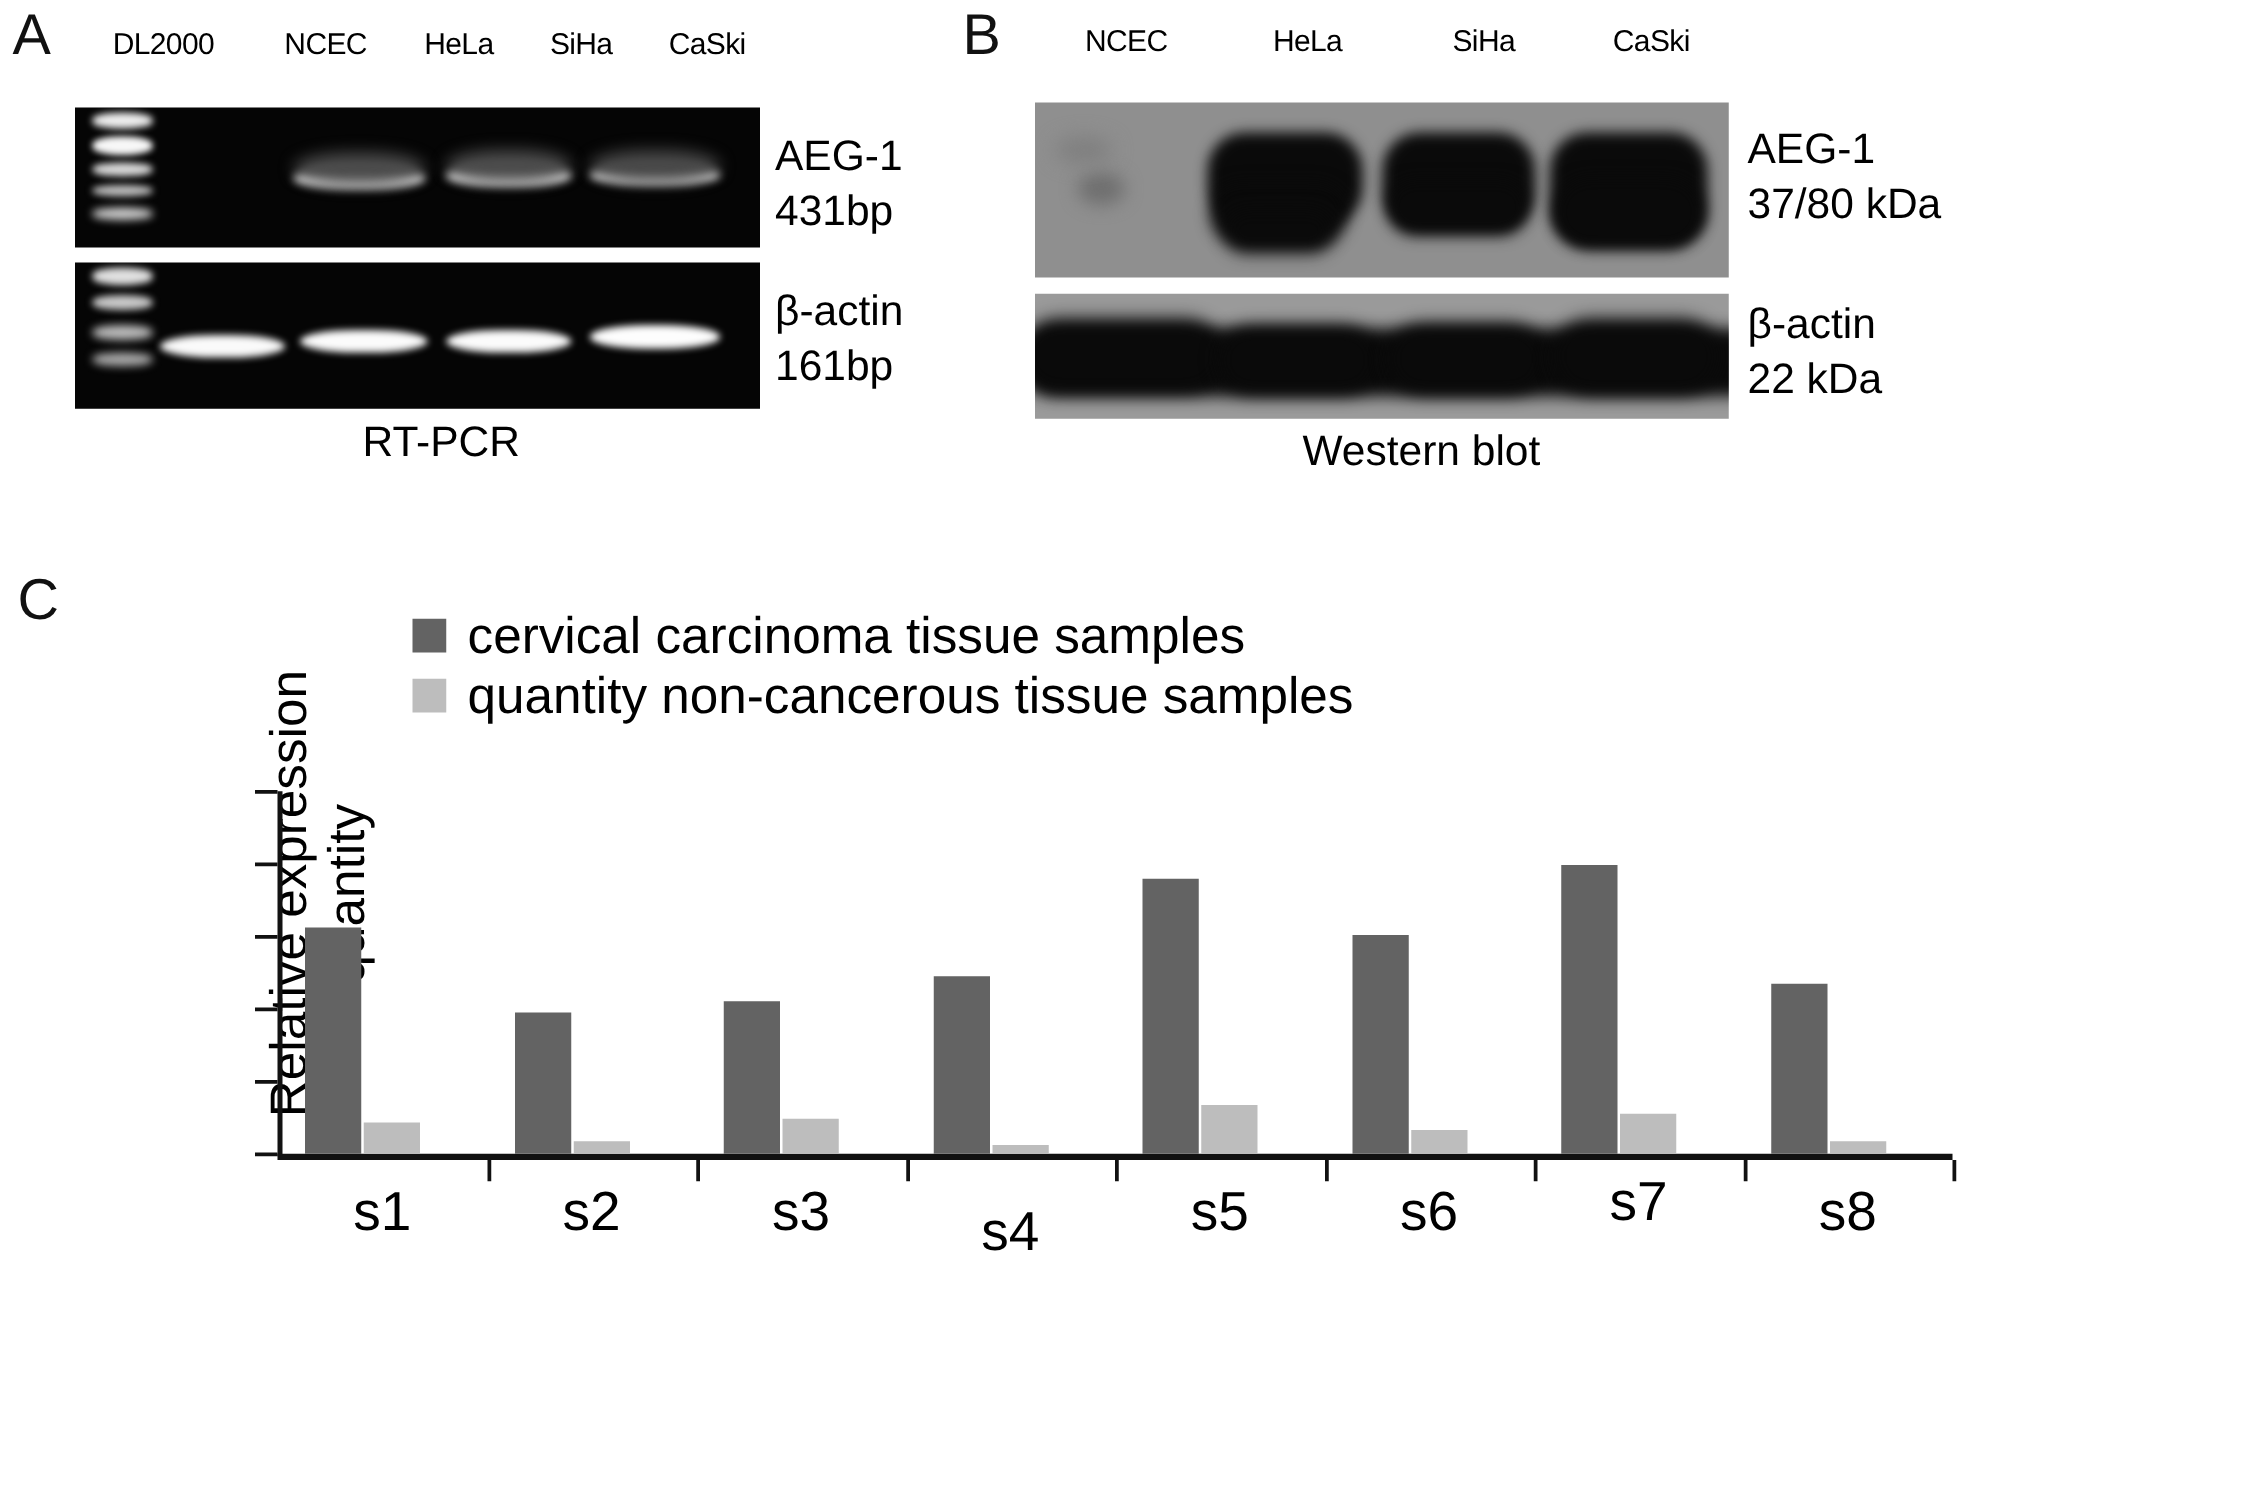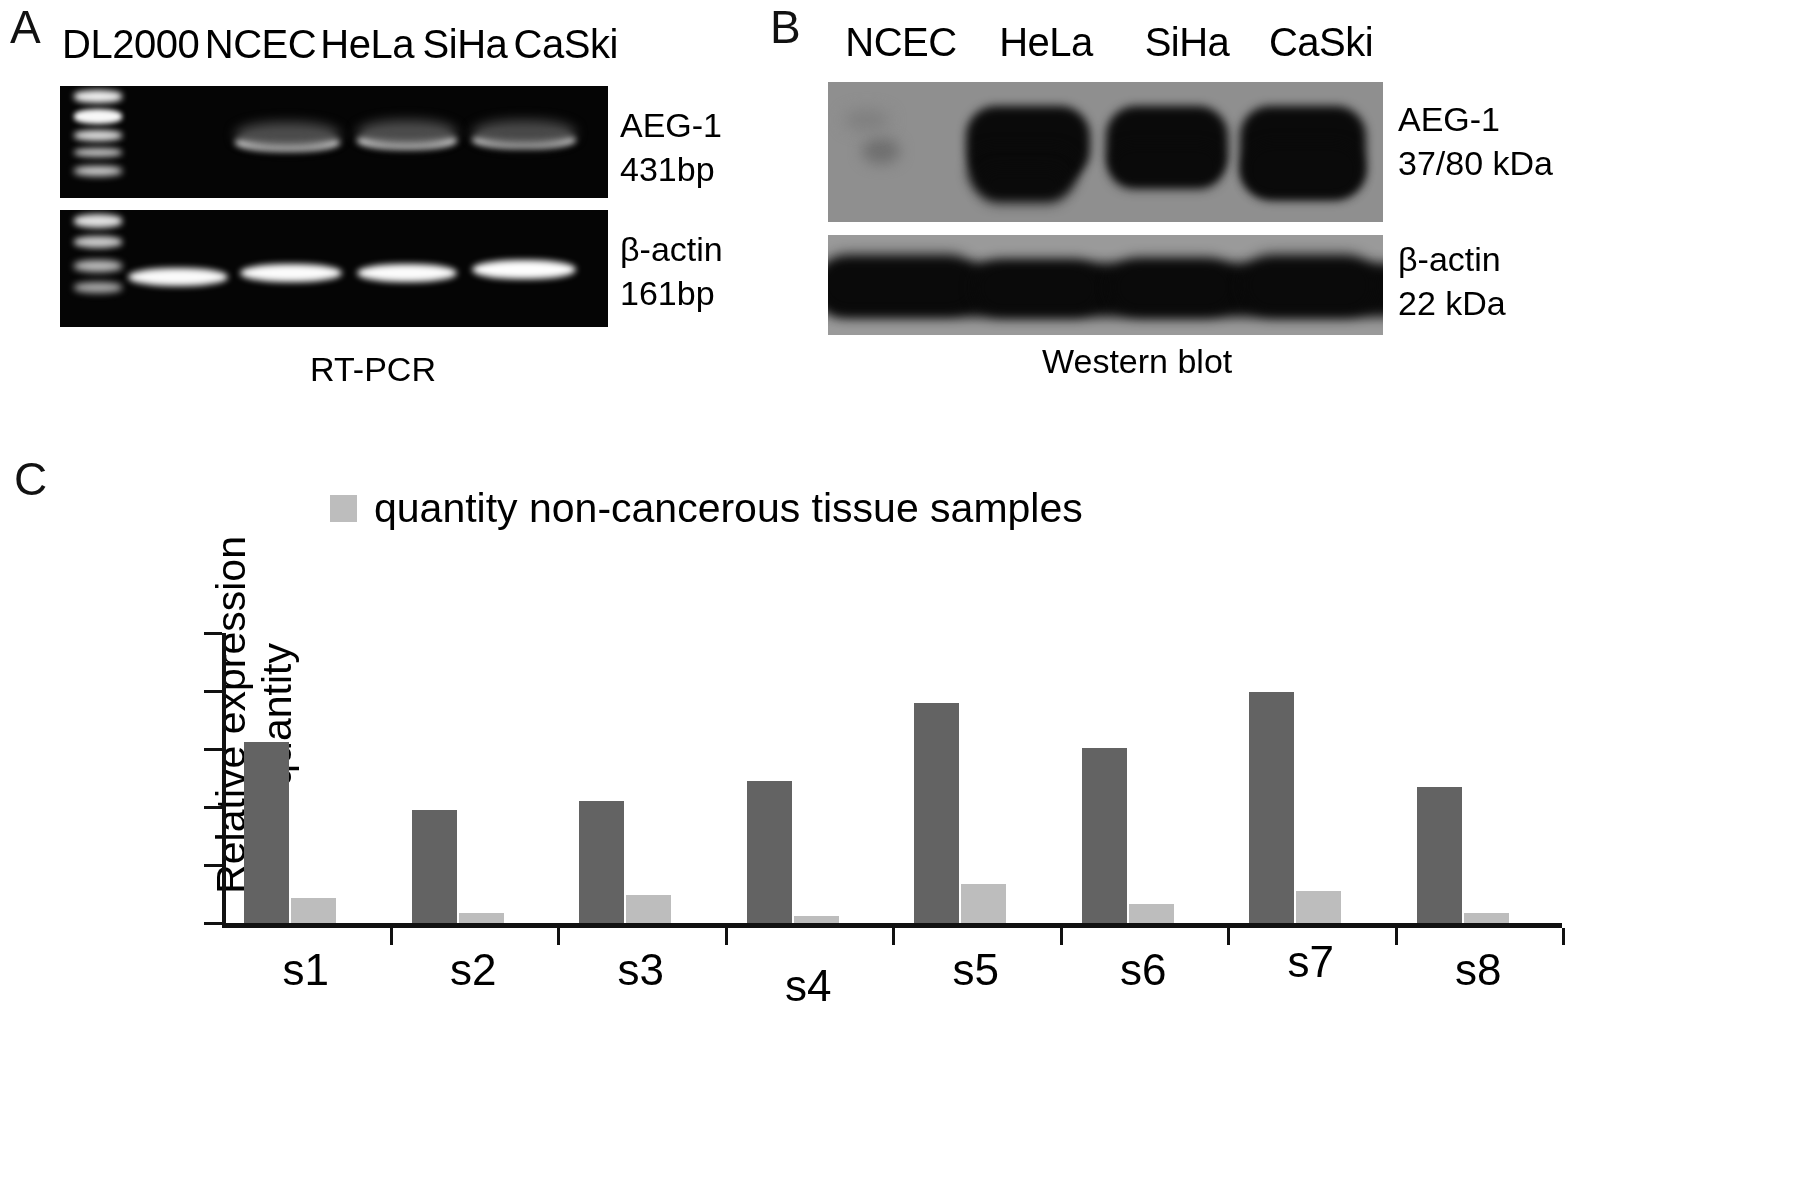--- a/index.html
+++ b/index.html
@@ -4,21 +4,21 @@
 <style>
   html,body{margin:0;padding:0;background:#ffffff;}
   body{width:1795px;height:1202px;position:relative;overflow:hidden;
        font-family:"Liberation Sans","DejaVu Sans",sans-serif;color:#000;}
 
   .panel-letter{position:absolute;font-size:46px;font-weight:400;line-height:1;color:#111;}
 
   
   #panelA{position:absolute;left:0;top:0;width:760px;height:395px;}
   #panelA .letter{left:10px;top:4px;}
-  .lane-header{position:absolute;display:flex;font-size:40px;letter-spacing:-.5px;white-space:nowrap;}
+  .lane-header{position:absolute;display:flex;font-size:24px;letter-spacing:-.5px;white-space:nowrap;}
   .lane-header span{text-align:center;}
 
   .gel{position:absolute;background:#050505;overflow:hidden;}
   .gel.rt1{left:60px;top:86px;width:548px;height:112px;}
   .gel.rt2{left:60px;top:210px;width:548px;height:117px;}
 
   .ladder{position:absolute;left:14px;top:0;width:48px;height:100%;}
   .ladder .bd{position:absolute;left:0;width:100%;border-radius:50%/40%;}
 
   .band{position:absolute;border-radius:44%/50%;}
@@ -111,21 +111,21 @@
 
   <div class="side-label" style="left:620px;top:104px;">
     <div>AEG-1</div>
     <div>431bp</div>
   </div>
   <div class="side-label" style="left:620px;top:228px;">
     <div>β-actin</div>
     <div>161bp</div>
   </div>
 
-  <div class="caption" style="left:290px;top:350px;margin-left:20px;">RT-PCR</div>
+  <div class="caption" style="left:290px;top:335px;">RT-PCR</div>
 </div>
 
 <div id="panelB">
   <div class="panel-letter letter">B</div>
 
   <div class="lane-header" style="left:68px;top:20px;width:560px;">
     <span style="width:146px">NCEC</span>
     <span style="width:144px">HeLa</span>
     <span style="width:138px">SiHa</span>
     <span style="width:130px">CaSki</span>
@@ -163,20 +163,24 @@
     <div>22 kDa</div>
   </div>
 
   <div class="caption" style="left:282px;top:342px;">Western blot</div>
 </div>
 
 <div id="panelC">
   <div class="panel-letter letter">C</div>
 
   <div id="legend">
+    <div class="legrow">
+      <span class="swatch dark"></span>
+      <span>cervical carcinoma tissue samples</span>
+    </div>
     <div class="legrow">
       <span class="swatch light"></span>
       <span>quantity non-cancerous tissue samples</span>
     </div>
   </div>
 
   <div id="plot">
     <div id="ylabel">Relative expression
 quantity</div>
     <div class="axisline" id="yaxis"></div>

